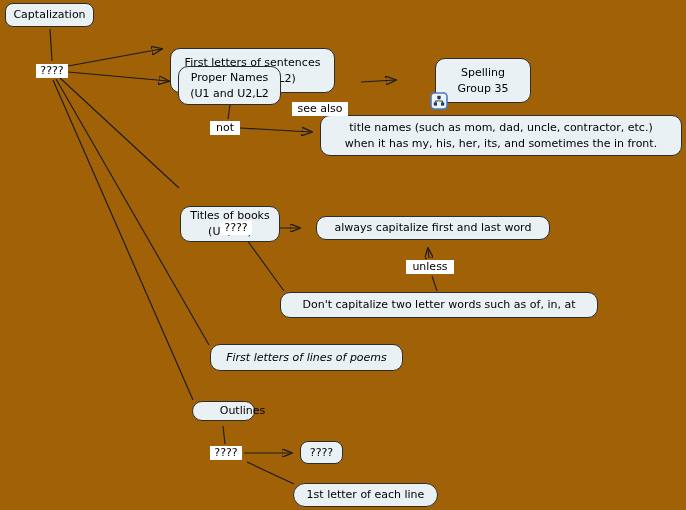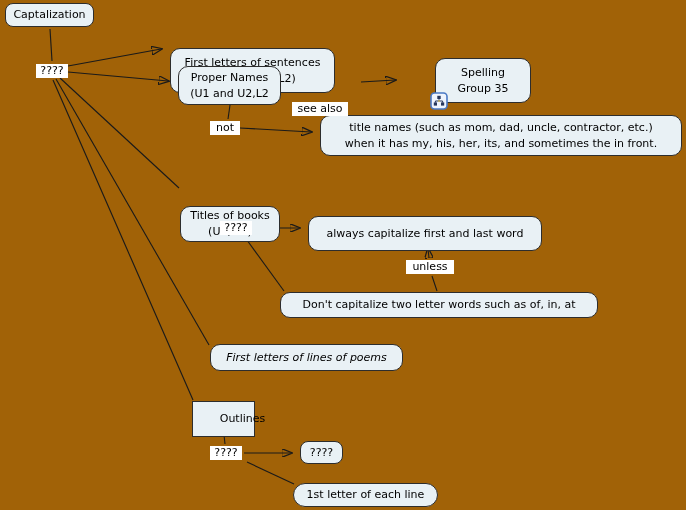--- a/index.html
+++ b/index.html
@@ -79,27 +79,27 @@
 
   <div class="node" style="left:403px;top:58px;width:96px;height:45px;margin-left:32px;">Spelling
 Group 35</div>
 
   <div class="node" style="left:320px;top:115px;width:362px;height:41px;">title names (such as mom, dad, uncle, contractor, etc.)
 when it has my, his, her, its, and sometimes the in front.</div>
 
   <div class="node" style="left:180px;top:168px;width:100px;height:36px;margin-top:38px;">Titles of books
 (U9, L1)</div>
 
-  <div class="node" style="left:308px;top:216px;width:234px;height:35px;">always capitalize first and last word</div>
+  <div class="node" style="left:316px;top:216px;width:234px;height:24px;">always capitalize first and last word</div>
 
   <div class="node" style="left:280px;top:292px;width:318px;height:26px;">Don't capitalize two letter words such as of, in, at</div>
 
   <div class="node" style="left:210px;top:344px;width:193px;height:27px;font-style:italic;">First letters of lines of poems</div>
 
-  <div class="node" style="left:192px;top:401px;width:63px;height:36px;border-radius:0;padding-left:40px;">Outlines</div>
+  <div class="node" style="left:192px;top:401px;width:63px;height:20px;border-radius:12px;padding-left:40px;">Outlines</div>
 
   <div class="node" style="left:300px;top:441px;width:43px;height:23px;border-radius:8px;">????</div>
 
   <div class="node" style="left:293px;top:483px;width:145px;height:24px;border-radius:12px;">1st letter of each line</div>
 
   <div class="link-label" style="left:36px;top:64px;width:32px;">????</div>
 
   <div class="link-label" style="left:292px;top:74px;width:56px;margin-top:28px;">see also</div>
 
   <div class="link-label" style="left:210px;top:121px;width:30px;">not</div>

